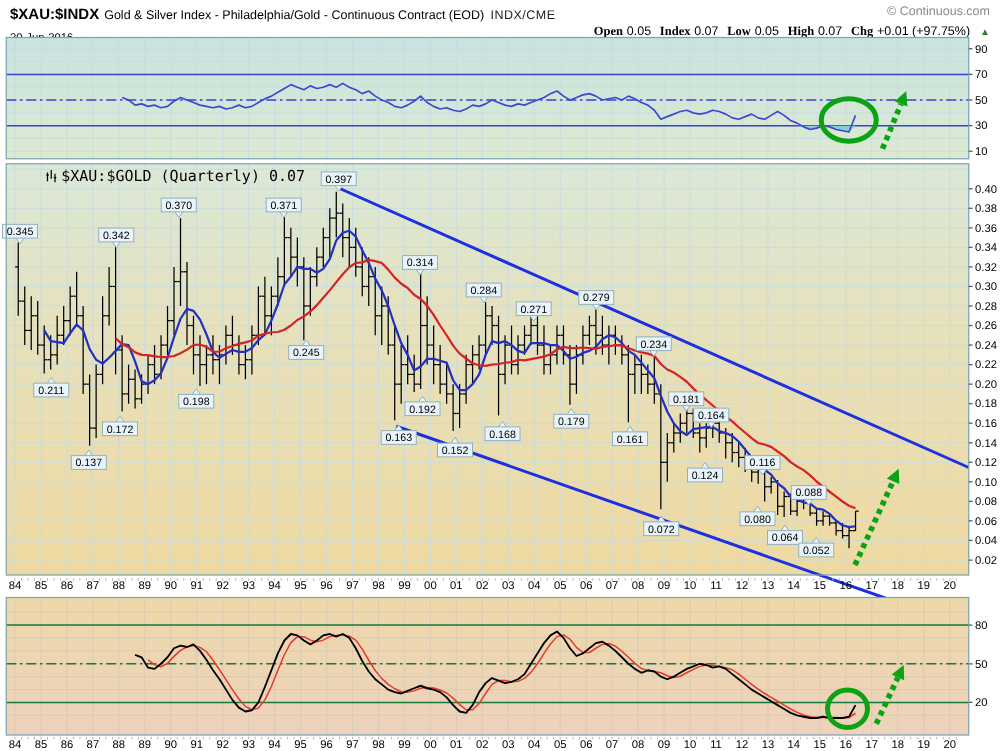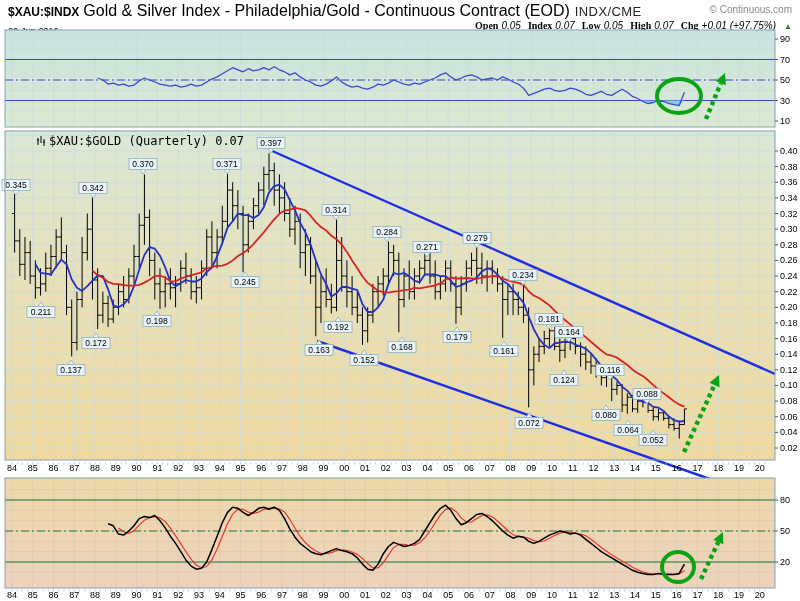--- a/index.html
+++ b/index.html
@@ -1,26 +1,26 @@
 <!DOCTYPE html>
 <html><head>
 <meta charset="utf-8">
 <style>
   html,body{margin:0;padding:0;background:#fff;}
   .page{position:relative;width:800px;height:601px;background:#fff;font-family:"Liberation Sans",sans-serif;overflow:hidden;}
   .hdr-row1{position:absolute;left:8px;top:2px;width:786px;height:14px;white-space:nowrap;}
   .sym{font-weight:bold;font-size:12px;color:#000;}
-  .desc{font-size:16px;color:#000;margin-left:4px;margin-top:22px;}
-  .exch{font-size:13px;color:#222;margin-left:5px;letter-spacing:.4px;}
+  .desc{font-size:10px;color:#000;margin-left:4px;margin-top:22px;}
+  .exch{font-size:10px;color:#222;margin-left:5px;letter-spacing:.4px;}
   .copy{position:absolute;right:2px;top:2px;font-size:10px;color:#898989;}
   .hdr-row2{position:absolute;left:8px;top:20px;width:786px;height:12px;white-space:nowrap;}
   .date{font-size:9px;color:#000;}
   .quote{position:absolute;right:2px;top:0;font-size:10px;color:#000;}
   .quote b{font-weight:bold;font-family:Liberation Serif, serif;}
-  .quote .v{margin:0 7px 0 3px;font-style:italic;}
+  .quote .v{margin:0 7px 0 3px;}
   .quote .up{color:#2e7d32;font-size:8px;margin-left:1px;}
   .panel-title{position:absolute;left:36px;top:134px;font-family:"DejaVu Sans Mono",monospace;font-size:12px;color:#000;white-space:nowrap;}
   .panel-title svg{vertical-align:-1px;margin-right:3px;}
   #chart-svg{position:absolute;left:0;top:0;}
 </style>
 </head>
 <body>
 
 <div class="page">
   <div class="hdr-row1">

